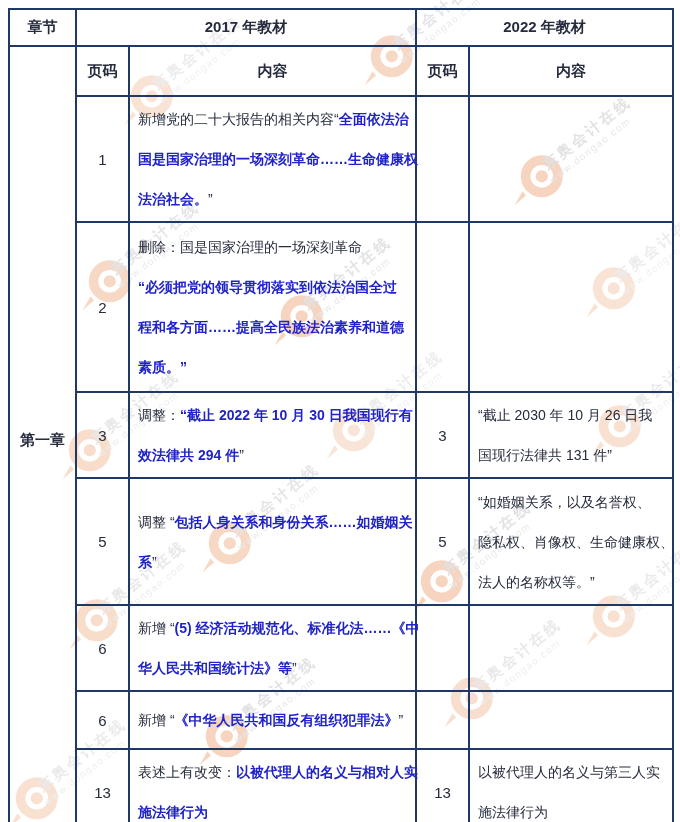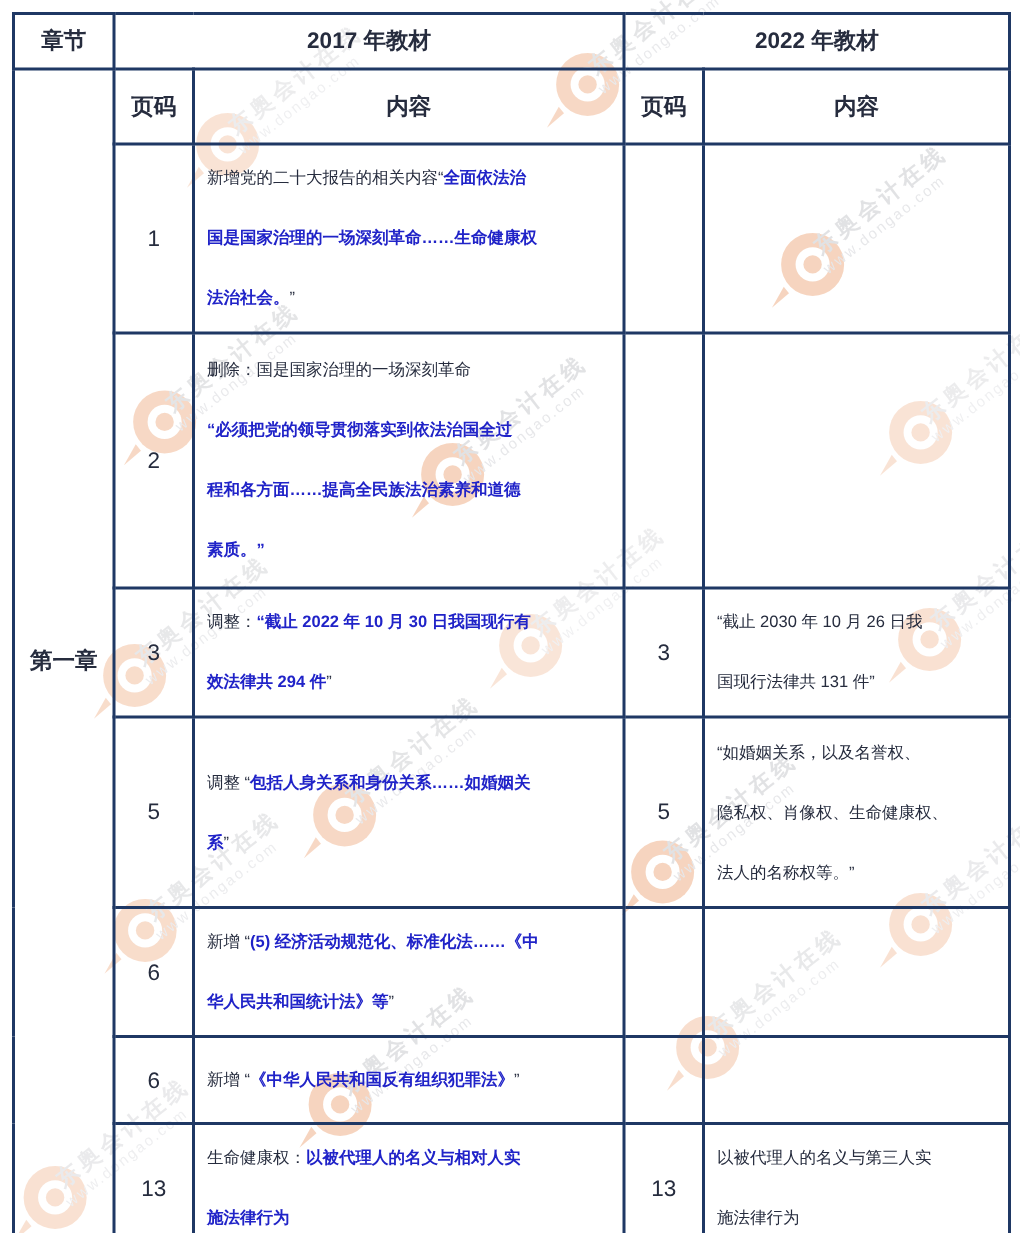--- a/index.html
+++ b/index.html
@@ -38,21 +38,21 @@
   }
   td {
     border: 2px solid var(--border);
     vertical-align: middle;
     color: var(--ink);
     background: transparent;
   }
   .hd { font-weight: bold; text-align: center; font-size: 15px; }
   .pg { text-align: center; font-size: 15px; }
   .chapcell { text-align: center; font-size: 15px; font-weight: bold; }
-  .ct { padding: 2px 0 2px 8px; font-size: 11px; }
+  .ct { padding: 2px 0 2px 8px; font-size: 14px; }
   .line { line-height: 40px; white-space: nowrap; }
   .run.n { color: var(--ink); }
   .run.b { color: var(--blue); font-weight: bold; }
 </style>
 </head>
 <body style="--border: #1f3864; --ink: #262c3e; --blue: #2023c8; --wm-text: #c5c6ca; --wm-logo: #eeab80;">
 
 <div class="page">
 
   <div class="wm-layer" id="wm-layer">
@@ -330,21 +330,21 @@
         <td class="pg">6</td>
         <td class="ct">
             <div class="line"><span class="run n">新增 “</span><span class="run b">《中华人民共和国反有组织犯罪法》</span><span class="run n">”</span></div>
           </td>
         <td class="pg"></td>
         <td class="ct"></td>
       </tr>
       <tr style="height:83px">
         <td class="pg">13</td>
         <td class="ct">
-            <div class="line"><span class="run n">生命健康权：</span><span class="run b">以被代理人的名义与相对人实</span></div>
+            <div class="line"><span class="run n">表述上有改变：</span><span class="run b">以被代理人的名义与相对人实</span></div>
             <div class="line"><span class="run b">施法律行为</span></div>
           </td>
         <td class="pg">13</td>
         <td class="ct">
             <div class="line"><span class="run n">以被代理人的名义与第三人实</span></div>
             <div class="line"><span class="run n">施法律行为</span></div>
           </td>
       </tr>
     </tbody>
   </table>

